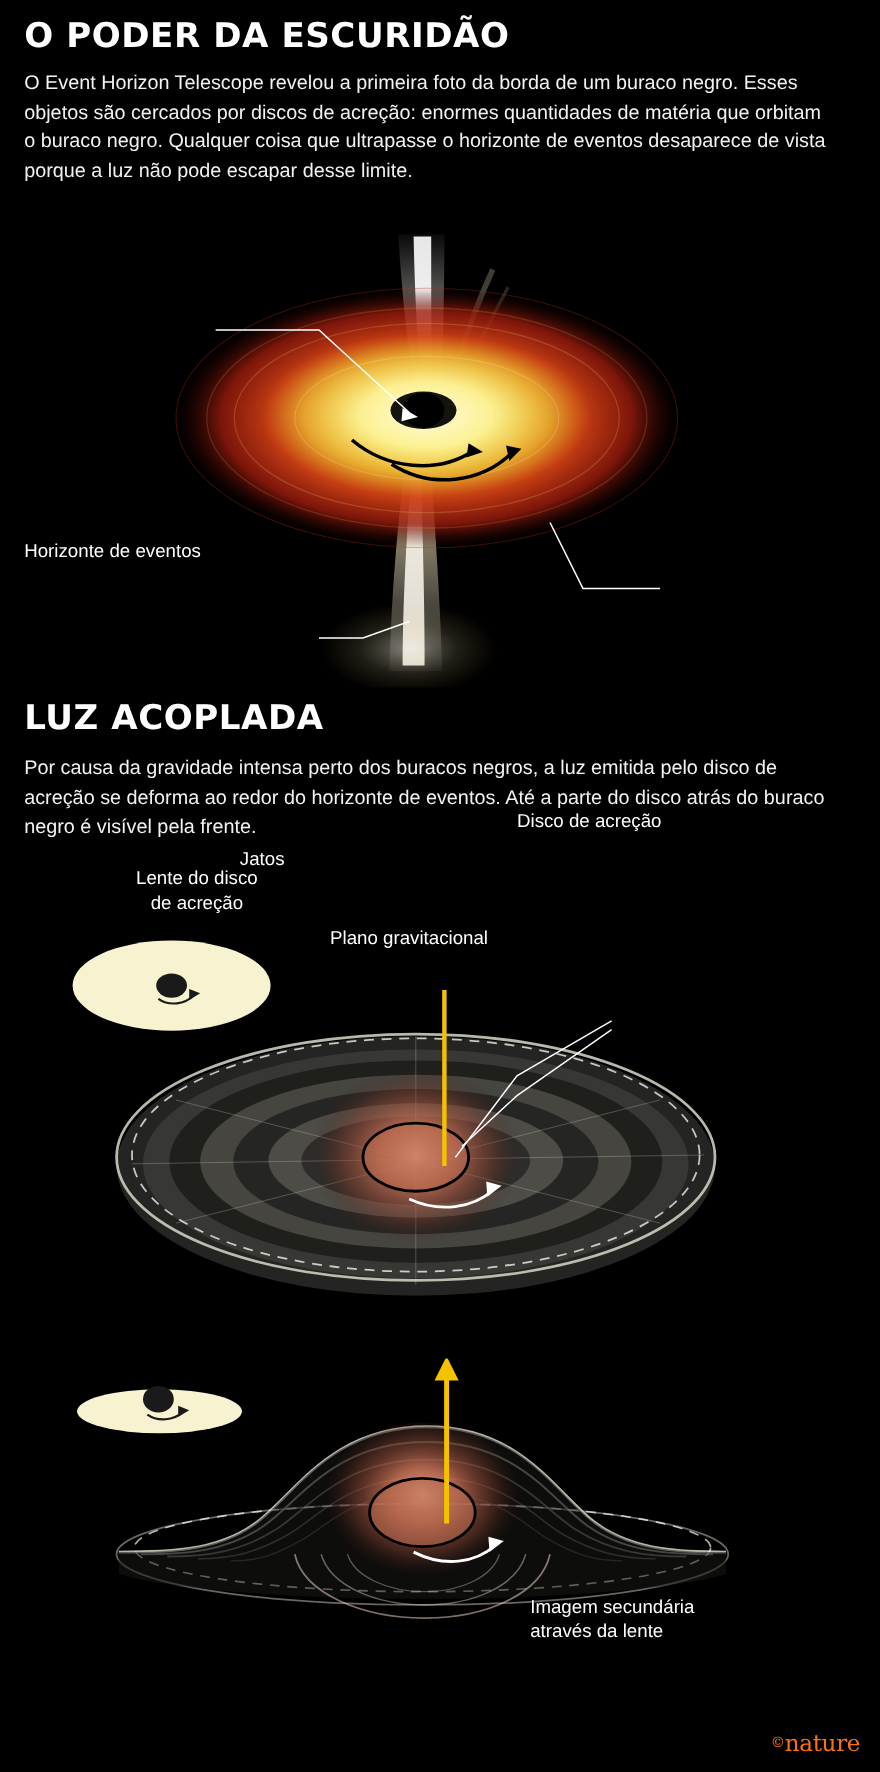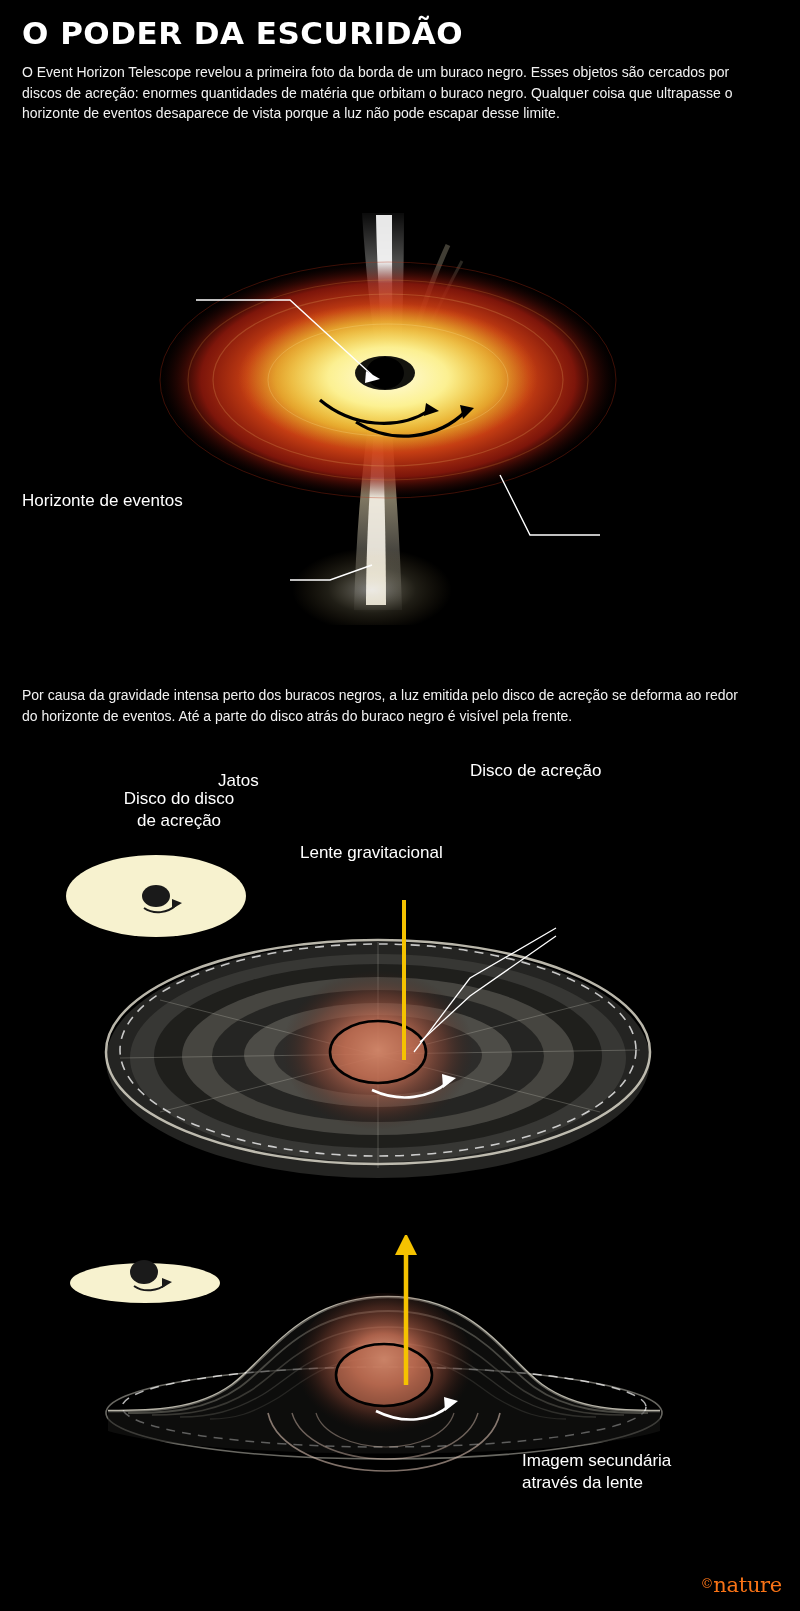--- a/index.html
+++ b/index.html
@@ -29,21 +29,21 @@
     font-family: "DejaVu Sans", sans-serif;
     font-weight: 700;
     letter-spacing: 0.5px;
     font-size: 31px;
     line-height: 1.0;
     color: #ffffff;
     text-transform: uppercase;
     margin: 0;
   }
   .section-body {
-    font-size: 14px;
+    font-size: 18px;
     line-height: 1.48;
     color: #f2f2f2;
     margin: 0;
     font-family: "Liberation Sans", sans-serif;
   }
 
   #title-1 { position: absolute; left: 22px; top: 18px; width: 740px; }
   #body-1  { position: absolute; left: 22px; top: 62px; width: 732px; }
 
   #title-2 { position: absolute; left: 22px; top: 638px; width: 740px; }
@@ -172,24 +172,25 @@
 
       <g stroke="#ffffff" stroke-width="1.4" fill="none">
         <path d="M196 95 L 290 95 L 372 170"></path>
         <path d="M500 270 L 530 330 L 600 330"></path>
         <path d="M290 375 L 330 375 L 372 360"></path>
       </g>
       <path d="M366 166 L 380 174 L 365 178 Z" fill="#ffffff"></path>
     </svg>
 
     <div class="label" style="left:22px; top:285px; width:230px;">Horizonte de eventos</div>
-    <div class="label" style="left:470px; top:531px; width:220px;margin-top:24px;">Disco de acreção</div>
+    <div class="label" style="left:470px; top:531px; width:220px;">Disco de acreção</div>
     <div class="label" style="left:218px; top:565px; width:90px;">Jatos</div>
   </div>
 
+  <h1 class="section-title" id="title-2">LUZ ACOPLADA</h1>
   <p class="section-body" id="body-2">Por causa da gravidade intensa perto dos buracos negros, a luz emitida pelo disco de acreção se deforma ao redor do horizonte de eventos. Até a parte do disco atrás do buraco negro é visível pela frente.</p>
 
   <div id="fig2">
     <svg width="800" height="320" viewBox="0 0 800 320">
       <defs>
         <radialGradient id="warmGlow2" cx="50%" cy="50%" r="50%">
           <stop offset="0%" stop-color="#f0a98a" stop-opacity="0.95"></stop>
           <stop offset="35%" stop-color="#d2765a" stop-opacity="0.8"></stop>
           <stop offset="70%" stop-color="#8c4432" stop-opacity="0.45"></stop>
           <stop offset="100%" stop-color="#3a1a12" stop-opacity="0"></stop>
@@ -241,23 +242,23 @@
       </g>
     </svg>
 
     <div class="inset-ellipse" style="left:66px; top:-45px; width:180px; height:82px;"></div>
     <svg style="position:absolute; left:66px; top:-45px;" width="180" height="82">
       <ellipse cx="90" cy="41" rx="14" ry="11" fill="#1a1a1a"></ellipse>
       <path d="M78 53 C 88 60, 102 58, 110 50" stroke="#1a1a1a" stroke-width="2" fill="none"></path>
       <path d="M106 44 L 116 48 L 106 54 Z" fill="#1a1a1a"></path>
     </svg>
 
-    <div class="label" style="left:84px; top:-112px; width:190px; text-align:center;">Disco do disco
+    <div class="label" style="left:84px; top:-112px; width:190px; text-align:center;">Lente do disco
 de acreção</div>
-    <div class="label" style="left:300px; top:-58px; width:260px;">Lente gravitacional</div>
+    <div class="label" style="left:300px; top:-58px; width:260px;">Plano gravitacional</div>
   </div>
 
   <div id="fig3">
     <svg width="800" height="290" viewBox="0 0 800 290">
       <defs>
         <radialGradient id="warmGlow3" cx="50%" cy="45%" r="50%">
           <stop offset="0%" stop-color="#f0b193" stop-opacity="0.95"></stop>
           <stop offset="35%" stop-color="#d2765a" stop-opacity="0.8"></stop>
           <stop offset="72%" stop-color="#8c4432" stop-opacity="0.4"></stop>
           <stop offset="100%" stop-color="#3a1a12" stop-opacity="0"></stop>
@@ -299,21 +300,21 @@
       </g>
     </svg>
 
     <div class="inset-ellipse" style="left:70px; top:28px; width:150px; height:40px;"></div>
     <svg style="position:absolute; left:70px; top:10px;" width="150" height="60">
       <ellipse cx="74" cy="27" rx="14" ry="12" fill="#1a1a1a"></ellipse>
       <path d="M64 41 C 74 48, 88 46, 96 39" stroke="#1a1a1a" stroke-width="2" fill="none"></path>
       <path d="M92 33 L 102 37 L 92 43 Z" fill="#1a1a1a"></path>
     </svg>
 
-    <div class="label" style="left:482px; top:215px; width:230px;margin-left:40px;">Imagem secundária
+    <div class="label" style="left:482px; top:215px; width:230px;">Imagem secundária
 através da lente</div>
   </div>
 
   <div id="nature-logo">
     <span class="c">©</span><span>nature</span>
   </div>
 
 </div>
 
 </body></html>

